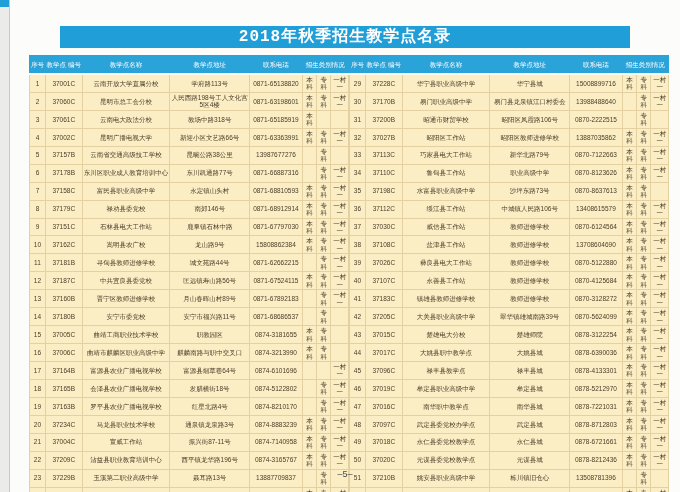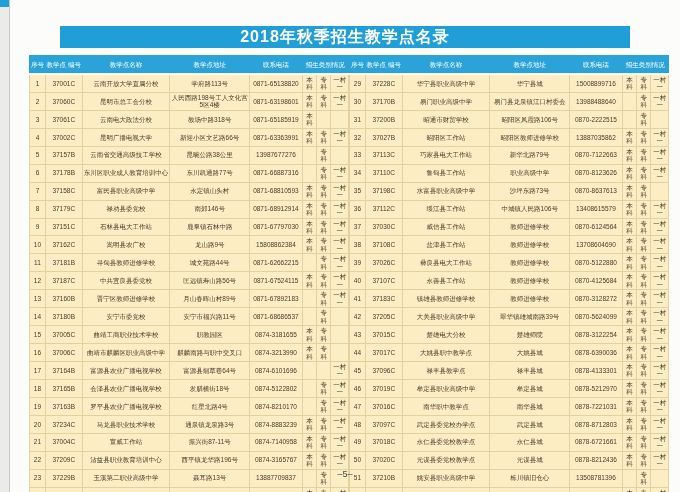--- a/index.html
+++ b/index.html
@@ -12,20 +12,21 @@
   .page{
     position:absolute;left:9px;top:0;width:671px;height:492px;
     background:#fcfcfa;border-left:1px solid #c9c9c5;
     box-sizing:border-box;
   }
   .title-bar{
     margin:26px auto 0 auto;width:570px;height:22px;
     background:#1f9ed8;color:#ffffff;
     font-size:16px;font-weight:bold;line-height:22px;text-align:center;
     letter-spacing:1px;
+    font-family:Liberation Mono, monospace;
   }
   .tables{
     display:flex;margin:7px 0 0 19px;width:640px;height:392px;
   }
   table{
     width:50%;height:100%;border-collapse:collapse;table-layout:fixed;
   }
   thead th{
     background:#2aa3d8;color:#ffffff;font-weight:normal;
     font-size:6.5px;line-height:1.1;height:17px;padding:0;

